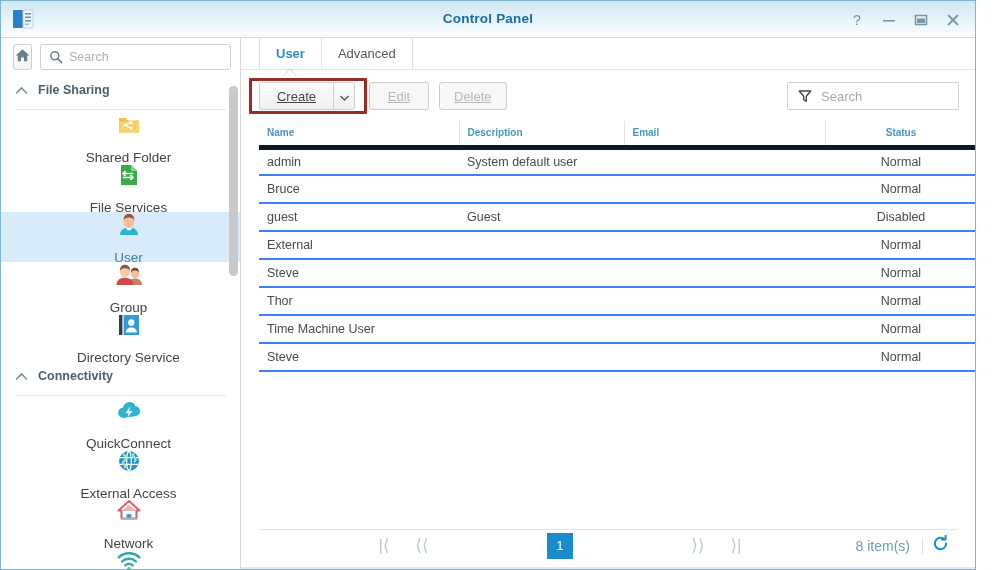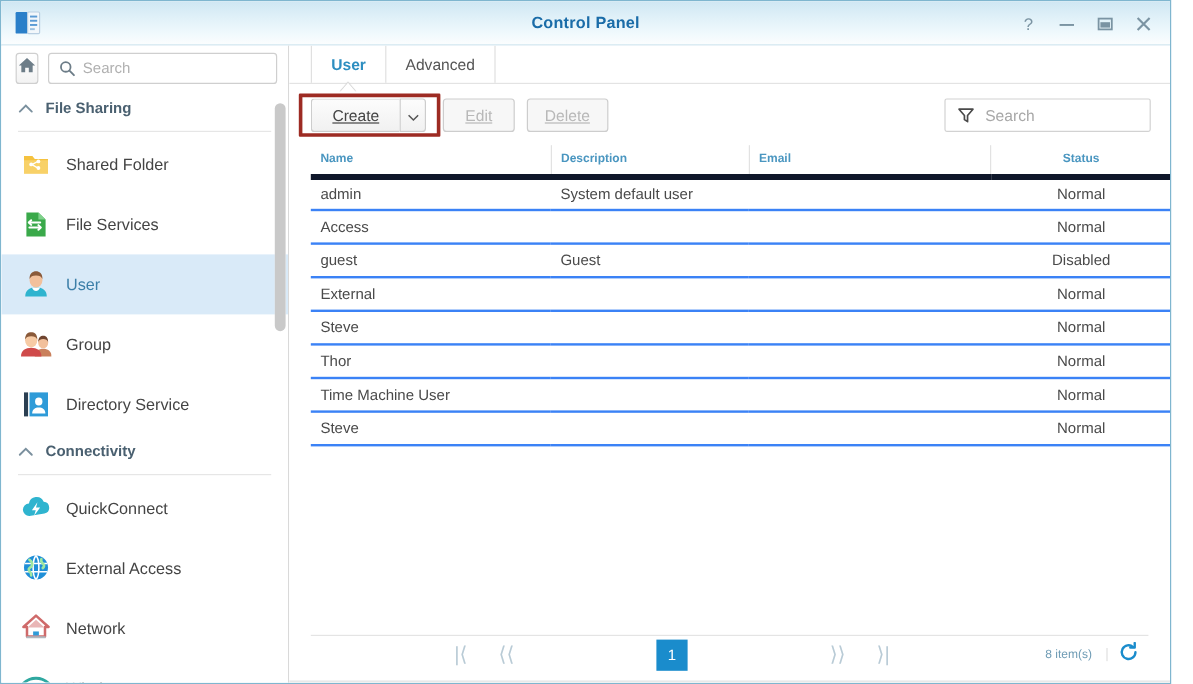--- a/index.html
+++ b/index.html
@@ -158,20 +158,21 @@
     margin: 5px 14px 2px 14px;
   }
   .side-item {
     display: flex;
     align-items: center;
     gap: 12px;
     height: 50px;
     padding-left: 16px;
     cursor: pointer;
     box-sizing: border-box;
+    flex-direction: column;
   }
   .side-item .ico { width: 26px; height: 26px; flex: 0 0 26px; display:flex; align-items:center; justify-content:center;}
   .side-item .lbl { font-size: 13.5px; color: #444; }
   .side-item.selected { background: #d9eaf8; }
   .side-item.selected .lbl { color: #3c7fa8; }
 
   #side-scrollbar {
     position: absolute;
     right: 2px;
     top: 48px;
@@ -389,21 +390,21 @@
     font-size: 12.5px;
     display: flex;
     align-items: center;
     justify-content: center;
     cursor: pointer;
   }
   #pg-next { margin-left: 112px; }
   #pg-last { margin-left: 12px; }
   #item-count {
     margin-left: auto;
-    font-size: 10px;
+    font-size: 14px;
     color: #6f9cb5;
     padding-right: 12px;
     border-right: 1px solid #e0e0e0;
   }
   #refresh-btn {
     width: 34px;
     height: 26px;
     display: flex;
     align-items: center;
     justify-content: center;
@@ -683,21 +684,21 @@
             </tr>
           </thead>
           <tbody>
             <tr>
               <td>admin</td>
               <td>System default user</td>
               <td></td>
               <td class="c-status status-normal">Normal</td>
             </tr>
             <tr>
-              <td>Access</td>
+              <td>Bruce</td>
               <td></td>
               <td></td>
               <td class="c-status status-normal">Normal</td>
             </tr>
             <tr>
               <td>guest</td>
               <td>Guest</td>
               <td></td>
               <td class="c-status status-disabled">Disabled</td>
             </tr>

